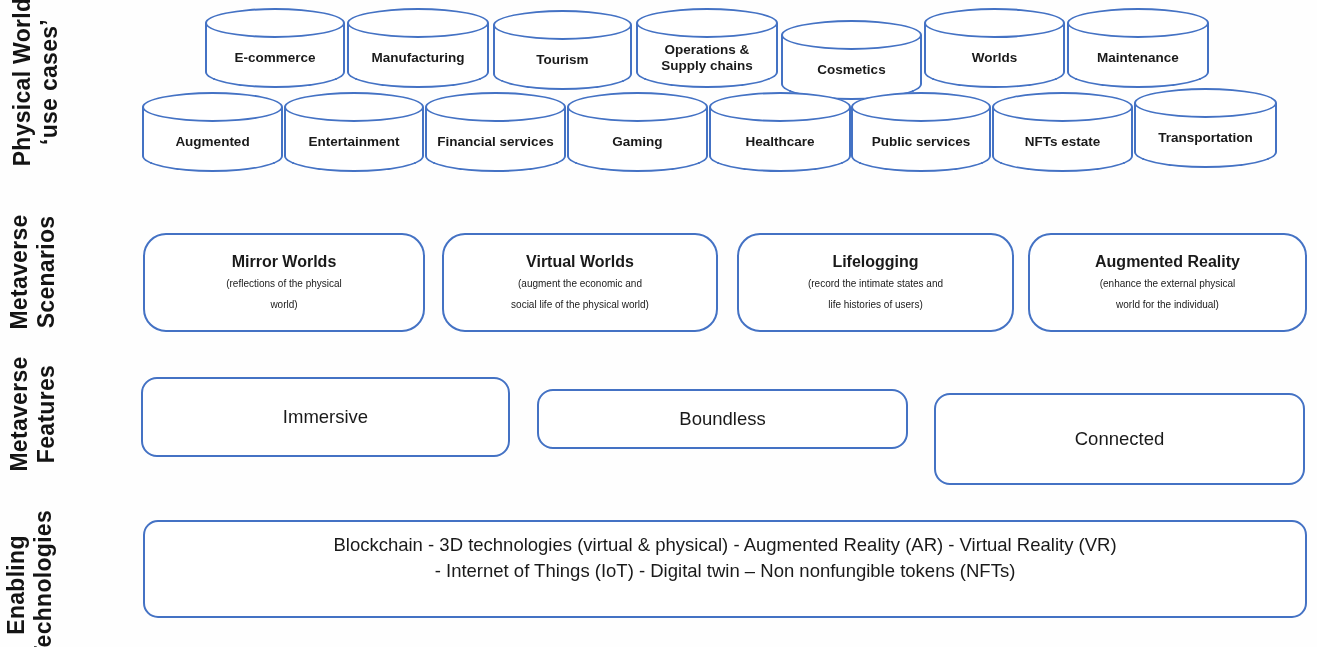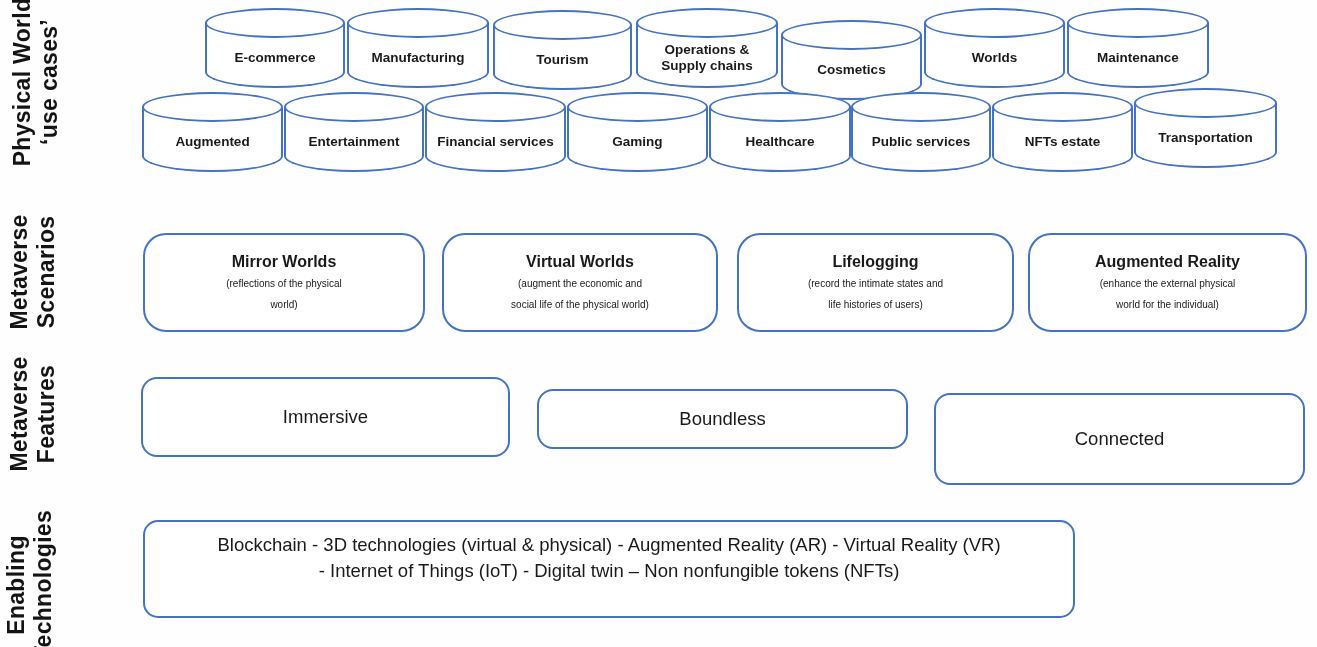--- a/index.html
+++ b/index.html
@@ -171,16 +171,16 @@
   <div class="rbox scenario" style="left:1028px; top:233px; width:279px; height:99px;">
     <div class="s-title">Augmented Reality</div>
     <div class="s-desc">(enhance the external physical
 world for the individual)</div>
   </div>
 
   <div class="rbox feature" style="left:141px; top:377px; width:369px; height:80px;">Immersive</div>
   <div class="rbox feature" style="left:537px; top:389px; width:371px; height:60px;">Boundless</div>
   <div class="rbox feature" style="left:934px; top:393px; width:371px; height:92px;">Connected</div>
 
-  <div class="rbox enabling" style="left:143px; top:520px; width:932px; height:98px;">Blockchain - 3D technologies (virtual &amp; physical) - Augmented Reality (AR) - Virtual Reality (VR)
+  <div class="rbox enabling" style="left:143px; top:520px; width:1164px; height:98px;">Blockchain - 3D technologies (virtual &amp; physical) - Augmented Reality (AR) - Virtual Reality (VR)
 - Internet of Things (IoT) - Digital twin – Non nonfungible tokens  (NFTs)</div>
 
 </div>
 
 </body></html>

